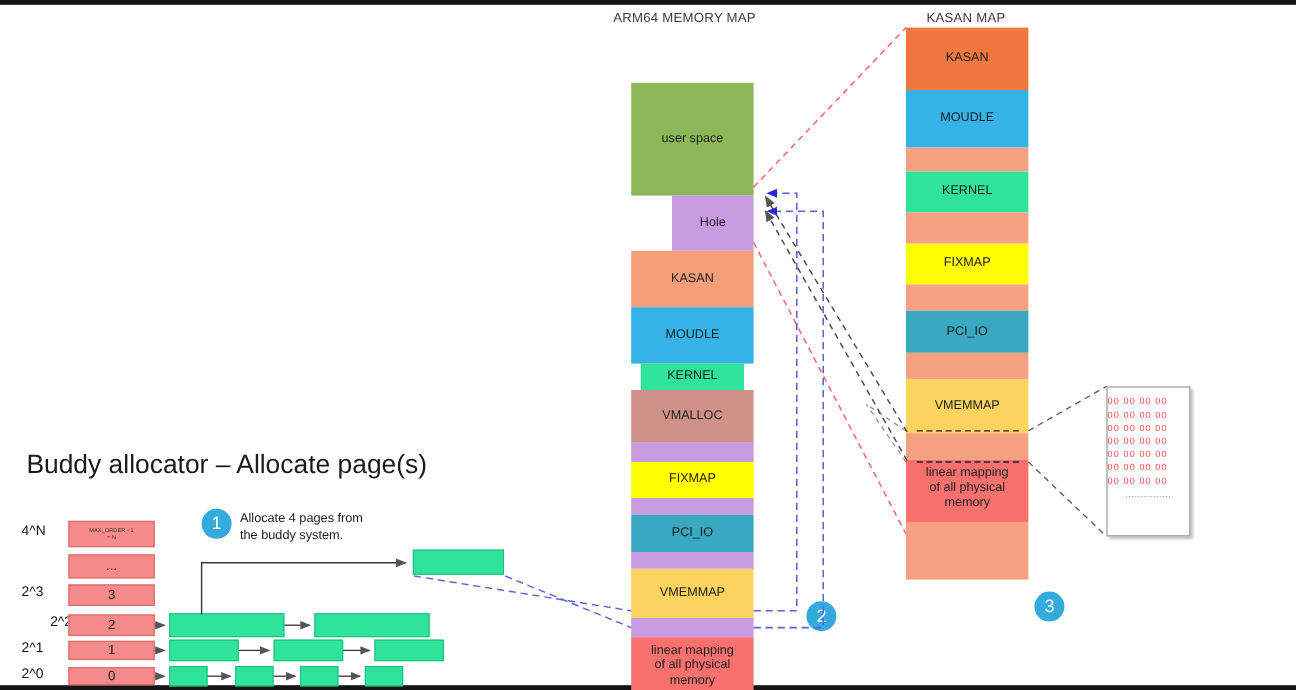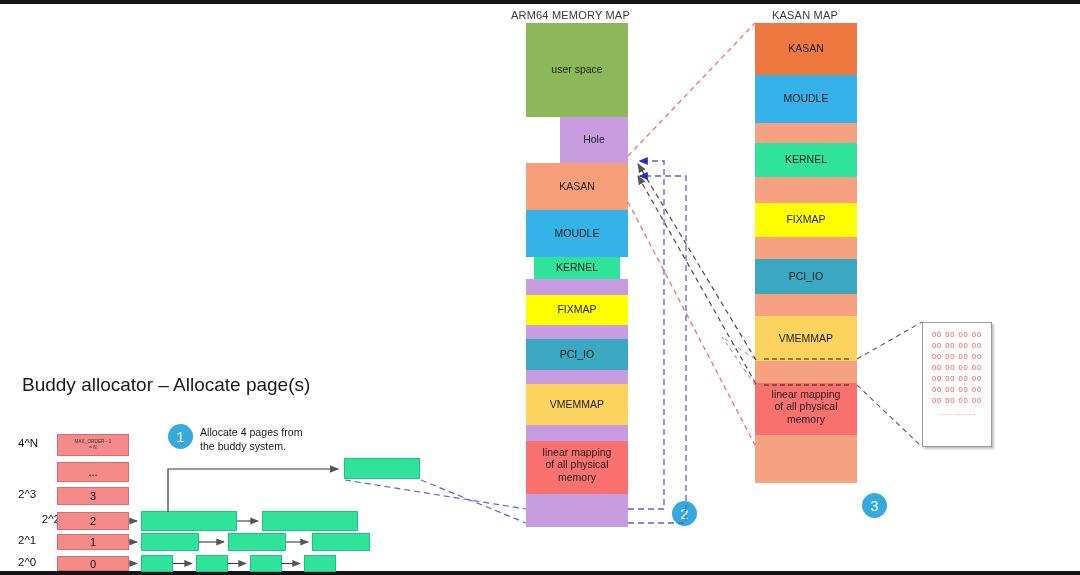--- a/index.html
+++ b/index.html
@@ -58,37 +58,36 @@
     background:#ffffff;
     border:1px solid #9a9a9a;
     box-shadow:2px 2px 2px rgba(120,120,120,.45);
     box-sizing:border-box;
     padding-top:6px;
   }
   .shadow-row{
     font-family:"Liberation Sans", sans-serif;
     font-size:7.6px;
     color:#ff4d4d;
-    text-align:center;
     letter-spacing:.9px;
     line-height:1.45;
     white-space:nowrap;
   }
   #shadow-dots{
     margin-top:3px;
     text-align:center;
     font-size:7px;
     color:#ff5a5a;
     letter-spacing:.6px;
   }
 
   
   #buddy-title{
     position:absolute;left:22px;top:370px;
-    font-size:19px;color:#1a1a1a;
+    font-size:22px;color:#1a1a1a;
     font-family:"Liberation Sans", sans-serif;
     white-space:nowrap;
     text-align:center;
   }
   .order-label{
     position:absolute;
     font-size:11.5px;color:#111;
     font-family:"Liberation Sans", sans-serif;
     width:42px;text-align:left;
     white-space:nowrap;
@@ -148,34 +147,37 @@
 </style>
 </head>
 <body>
 
 <div id="page">
 
   <div class="col-title" id="title-arm64">ARM64 MEMORY MAP</div>
   <div class="col-title" id="title-kasan">KASAN MAP</div>
 
   <div class="map-col" id="arm64-col">
-      <div class="mblock" style="height: 94px; background: rgb(140, 184, 90);">
+      <div class="mblock" style="height: 94px; background: rgb(140, 184, 90); margin-top: 46px;">
         <span>user space</span>
       </div>
       <div class="mblock" style="height: 46px; background: rgb(200, 156, 224); margin-left: 34px;">
         <span>Hole</span>
       </div>
       <div class="mblock" style="height: 47px; background: rgb(245, 158, 121);">
         <span>KASAN</span>
       </div>
       <div class="mblock" style="height: 47px; background: rgb(53, 178, 232);">
         <span>MOUDLE</span>
       </div>
       <div class="mblock inset" style="height: 22px; background: rgb(207, 146, 137);">
         <div style="width: 86px; height: 22px; background: rgb(47, 227, 154); display: flex; align-items: center; justify-content: center; margin: 0px auto;">KERNEL</div>
+      </div>
+      <div class="mblock" style="height: 44px; background: rgb(207, 146, 137);">
+        <span>VMALLOC</span>
       </div>
       <div class="mblock" style="height: 16px; background: rgb(200, 156, 224);"></div>
       <div class="mblock" style="height: 30px; background: rgb(255, 255, 0);">
         <span>FIXMAP</span>
       </div>
       <div class="mblock" style="height: 14px; background: rgb(200, 156, 224);"></div>
       <div class="mblock" style="height: 31px; background: rgb(58, 168, 193);">
         <span>PCI_IO</span>
       </div>
       <div class="mblock" style="height: 14px; background: rgb(200, 156, 224);"></div>

